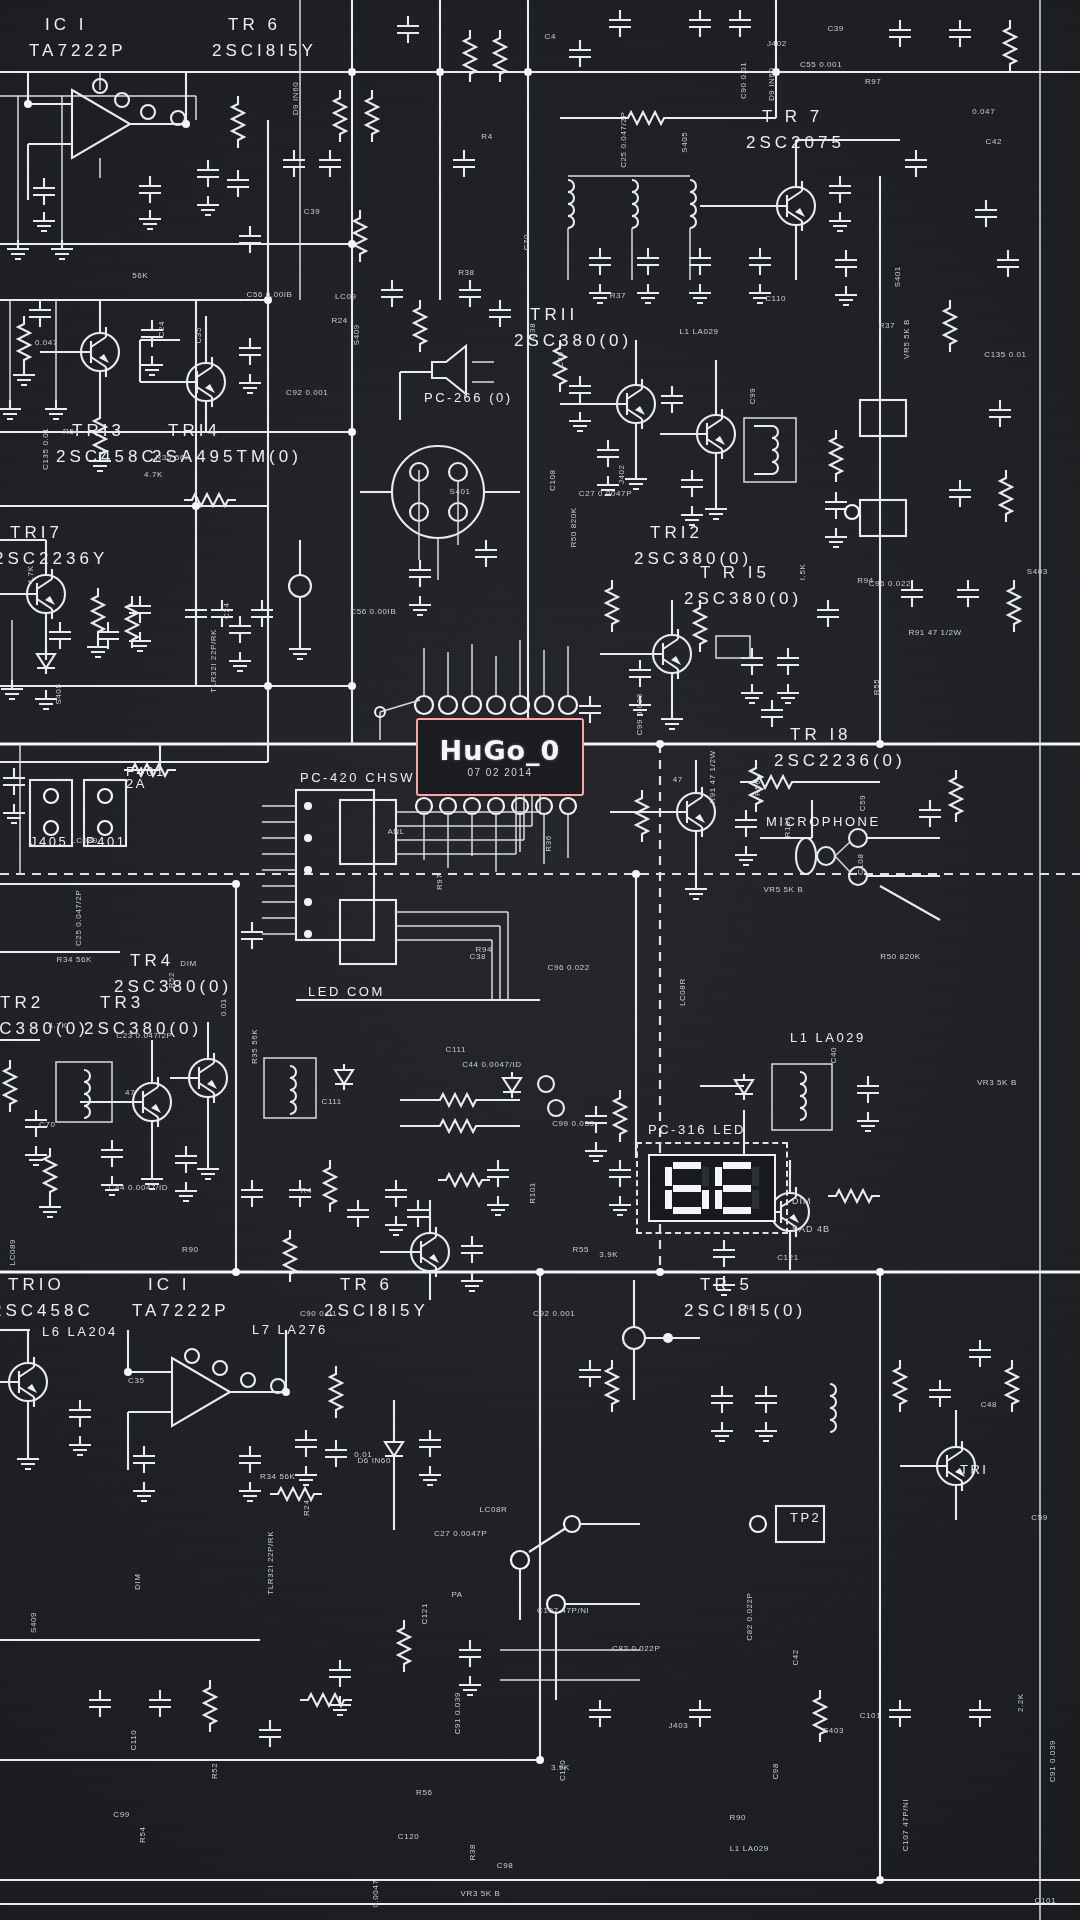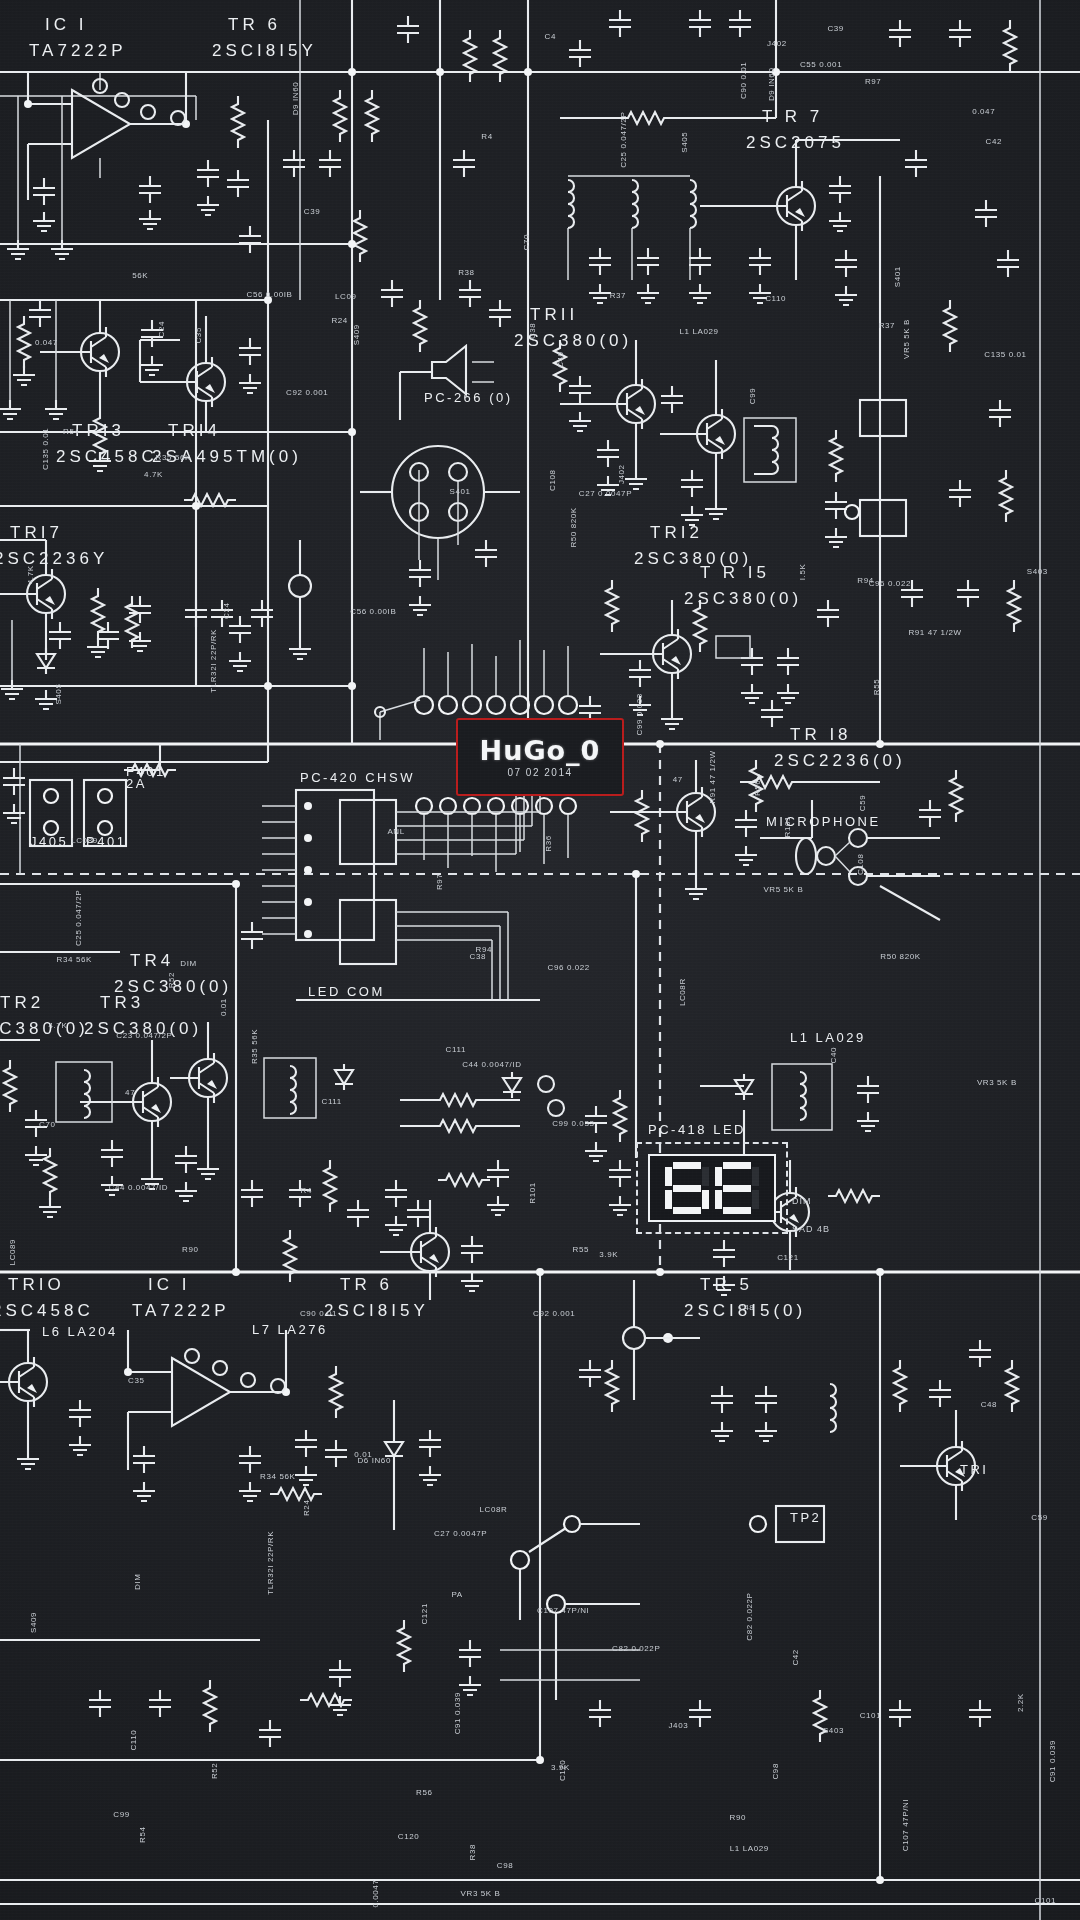--- a/index.html
+++ b/index.html
@@ -47,26 +47,25 @@
   text.lbl-big { font-size: 17px; letter-spacing: 4px; }
   text.lbl-med { font-size: 13px; letter-spacing: 2.5px; }
   text.lbl-xs  { font-size: 8px;  letter-spacing: .6px; fill:#c9ced4; }
   text.vert    { font-size: 8px; letter-spacing: .6px; fill:#c9ced4; }
 
   
   #chip-box {
     position: absolute;
     left: 416px; top: 718px; width: 168px; height: 78px;
     background: #1a1c20;
-    border: 2px solid #b91c1c;
+    border: 2px solid #fca5a5;
     border-radius: 3px;
     display: flex; flex-direction: column;
     align-items: center; justify-content: center;
     gap: 3px;
-    margin-left: 40px;
   }
   #chip-title {
     color: #f4f6f8;
     font-family: "DejaVu Sans", sans-serif;
     font-size: 27px;
     font-weight: bold;
     letter-spacing: 1px;
     text-shadow: 0 0 3px rgba(255,255,255,.35);
     line-height: 1;
   }
@@ -852,21 +851,21 @@
         <text class="lbl lbl-xs" x="354.3" y="1457.2">0.01</text>
         <text class="lbl lbl-xs" x="34.9" y="344.6">0.047</text>
       </g>
     </svg>
 
   <div id="chip-box">
     <div id="chip-title">HuGo_0</div>
     <div id="chip-date">07 02 2014</div>
   </div>
 
-  <div class="lbl-html" style="left:648px; top:1122px; font-size:13px; letter-spacing:2.5px;">PC-418  LED</div>
+  <div class="lbl-html" style="left:648px; top:1122px; font-size:13px; letter-spacing:2.5px;">PC-316  LED</div>
   <div id="led-outer"></div>
   <div id="led-module">
     <div class="seg-digit">
       <div class="seg s-a"></div>
       <div class="seg s-b off"></div>
       <div class="seg s-c"></div>
       <div class="seg s-d"></div>
       <div class="seg s-e"></div>
       <div class="seg s-f"></div>
       <div class="seg s-g"></div>

